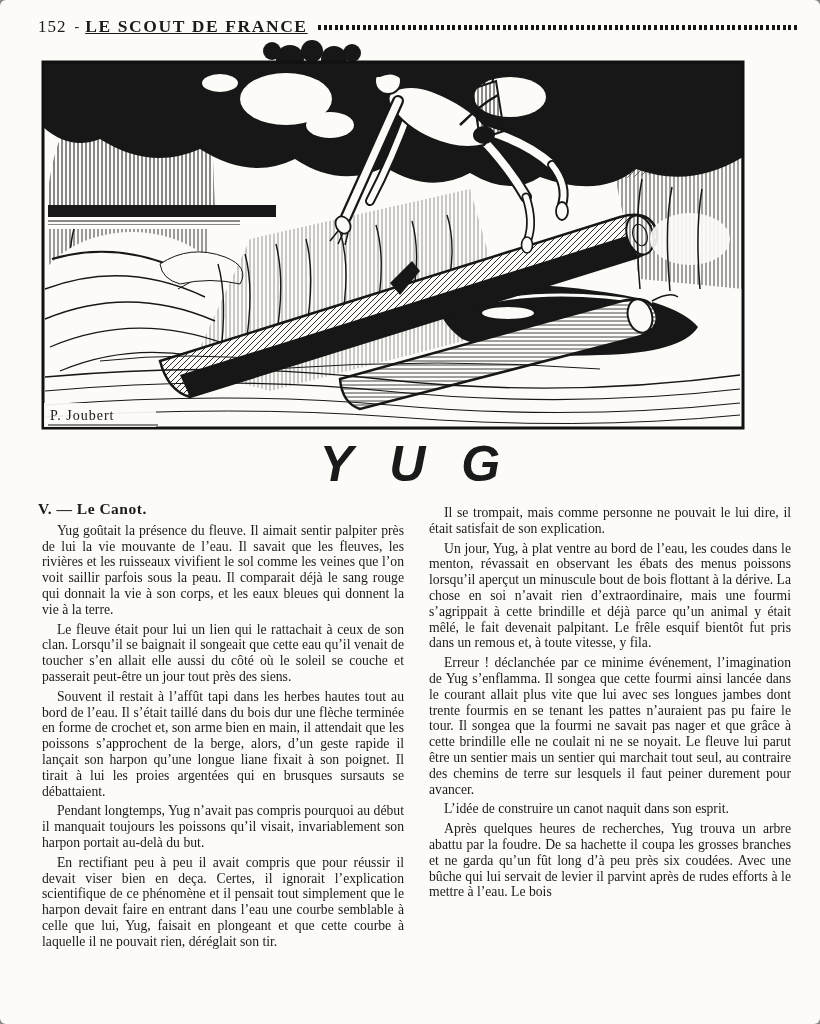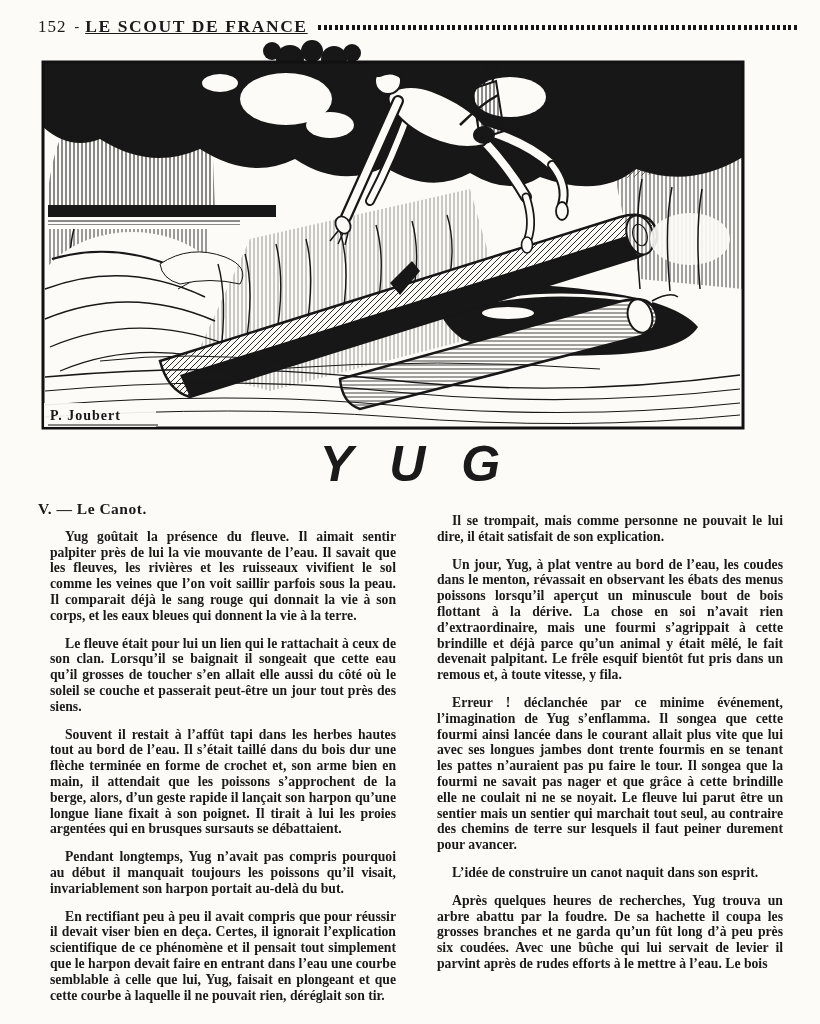--- a/index.html
+++ b/index.html
@@ -5,39 +5,40 @@
   html,body{margin:0;padding:0;}
   body{background:#888;}
   .page{
     position:relative;
     width:820px;height:1024px;
     margin:0 auto;
     background:#fcfbf7;
     color:#1a1a1a;
     font-family:"Liberation Serif", serif;
     overflow:hidden;
+    border-radius:6px;
   }
   
   .header{
     display:flex;align-items:center;
     padding:16px 22px 0 38px;
   }
   .page-number{font-size:17px;letter-spacing:1px;}
   .separator{font-size:14px;margin:0 6px 0 8px;}
   .magazine-title{
     font-size:17.5px;font-weight:700;letter-spacing:1.6px;
     white-space:nowrap;
     text-decoration:underline;
   }
   .dotted-leader{
     flex:1;height:5px;margin-left:10px;margin-top:2px;
     background:repeating-linear-gradient(90deg,#161616 0 3px,transparent 3px 5.6px);
   }
   
-  .illustration-wrap{margin:2px 0 0 40px;width:708px;height:392px;font-weight:bold;}
+  .illustration-wrap{margin:2px 0 0 40px;width:708px;height:392px;}
   
   .article-title{
     margin:4px 0 0 0;
     text-align:center;
     font-family:"Liberation Sans", sans-serif;
     font-size:50px;line-height:58px;font-weight:600;
     letter-spacing:.72em;
     font-style:italic;
   }
   .article-title span{margin-right:-.72em;}
@@ -46,21 +47,21 @@
     display:grid;grid-template-columns:1fr 1fr;column-gap:17px;
     margin:8px 25px 0 38px;
     font-size:13.7px;line-height:15.8px;
     text-align:justify;
     hyphens:auto;-webkit-hyphens:auto;
   }
   .chapter-heading{
     font-size:15.5px;font-weight:700;
     margin:0 0 6px 0;letter-spacing:.5px;
   }
-  .columns p{margin:12px;text-indent:15px;font-weight:bold;}
+  .columns p{margin:4px;text-indent:15px;}
 </style>
 </head>
 <body>
 
 <div class="page">
 
   <div class="header">
     <span class="page-number">152</span>
     <span class="separator">-</span>
     <span class="magazine-title">LE SCOUT DE FRANCE</span>
@@ -225,21 +226,21 @@
       </g>
     </svg>
   </div>
 
   <h1 class="article-title"><span>YUG</span></h1>
 
   <div class="columns">
     <div class="col">
       <h2 class="chapter-heading">V. — Le Canot.</h2>
       <p>Yug goûtait la présence du fleuve. Il aimait sentir palpiter près de lui la vie mouvante de l’eau. Il savait que les fleuves, les rivières et les ruisseaux vivifient le sol comme les veines que l’on voit saillir parfois sous la peau. Il comparait déjà le sang rouge qui donnait la vie à son corps, et les eaux bleues qui donnent la vie à la terre.</p>
-      <p>Le fleuve était pour lui un lien qui le rattachait à ceux de son clan. Lorsqu’il se baignait il songeait que cette eau qu’il grosses de toucher s’en allait elle aussi du côté où le soleil se couche et passerait peut-être un jour tout près des siens.</p>
+      <p>Le fleuve était pour lui un lien qui le rattachait à ceux de son clan. Lorsqu’il se baignait il songeait que cette eau qu’il venait de toucher s’en allait elle aussi du côté où le soleil se couche et passerait peut-être un jour tout près des siens.</p>
       <p>Souvent il restait à l’affût tapi dans les herbes hautes tout au bord de l’eau. Il s’était taillé dans du bois dur une flèche terminée en forme de crochet et, son arme bien en main, il attendait que les poissons s’approchent de la berge, alors, d’un geste rapide il lançait son harpon qu’une longue liane fixait à son poignet. Il tirait à lui les proies argentées qui en brusques sursauts se débattaient.</p>
       <p>Pendant longtemps, Yug n’avait pas compris pourquoi au début il manquait toujours les poissons qu’il visait, invariablement son harpon portait au-delà du but.</p>
       <p>En rectifiant peu à peu il avait compris que pour réussir il devait viser bien en deça. Certes, il ignorait l’explication scientifique de ce phénomène et il pensait tout simplement que le harpon devait faire en entrant dans l’eau une courbe semblable à celle que lui, Yug, faisait en plongeant et que cette courbe à laquelle il ne pouvait rien, déréglait son tir.</p>
     </div>
     <div class="col">
       <p>Il se trompait, mais comme personne ne pouvait le lui dire, il était satisfait de son explication.</p>
       <p>Un jour, Yug, à plat ventre au bord de l’eau, les coudes dans le menton, révassait en observant les ébats des menus poissons lorsqu’il aperçut un minuscule bout de bois flottant à la dérive. La chose en soi n’avait rien d’extraordinaire, mais une fourmi s’agrippait à cette brindille et déjà parce qu’un animal y était mêlé, le fait devenait palpitant. Le frêle esquif bientôt fut pris dans un remous et, à toute vitesse, y fila.</p>
       <p>Erreur ! déclanchée par ce minime événement, l’imagination de Yug s’enflamma. Il songea que cette fourmi ainsi lancée dans le courant allait plus vite que lui avec ses longues jambes dont trente fourmis en se tenant les pattes n’auraient pas pu faire le tour. Il songea que la fourmi ne savait pas nager et que grâce à cette brindille elle ne coulait ni ne se noyait. Le fleuve lui parut être un sentier mais un sentier qui marchait tout seul, au contraire des chemins de terre sur lesquels il faut peiner durement pour avancer.</p>
       <p>L’idée de construire un canot naquit dans son esprit.</p>
       <p>Après quelques heures de recherches, Yug trouva un arbre abattu par la foudre. De sa hachette il coupa les grosses branches et ne garda qu’un fût long d’à peu près six coudées. Avec une bûche qui lui servait de levier il parvint après de rudes efforts à le mettre à l’eau. Le bois</p>

